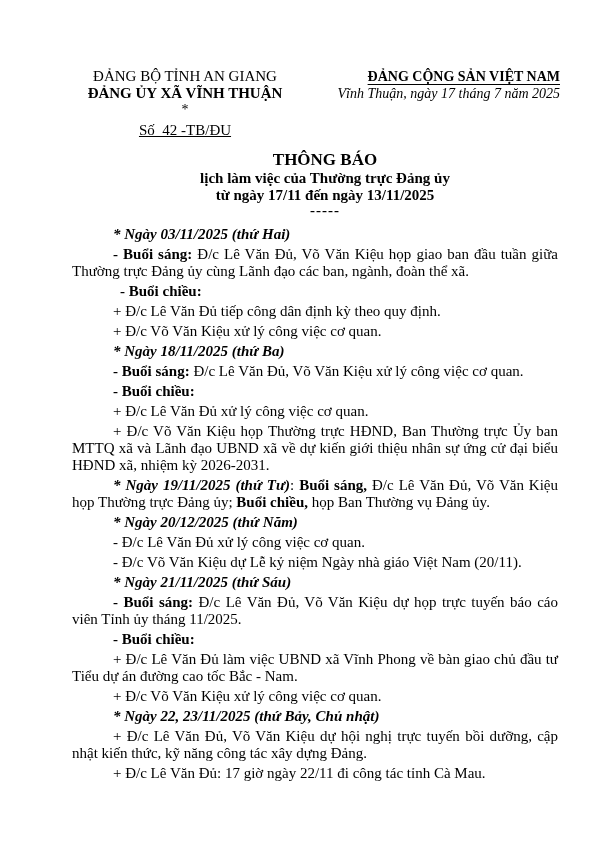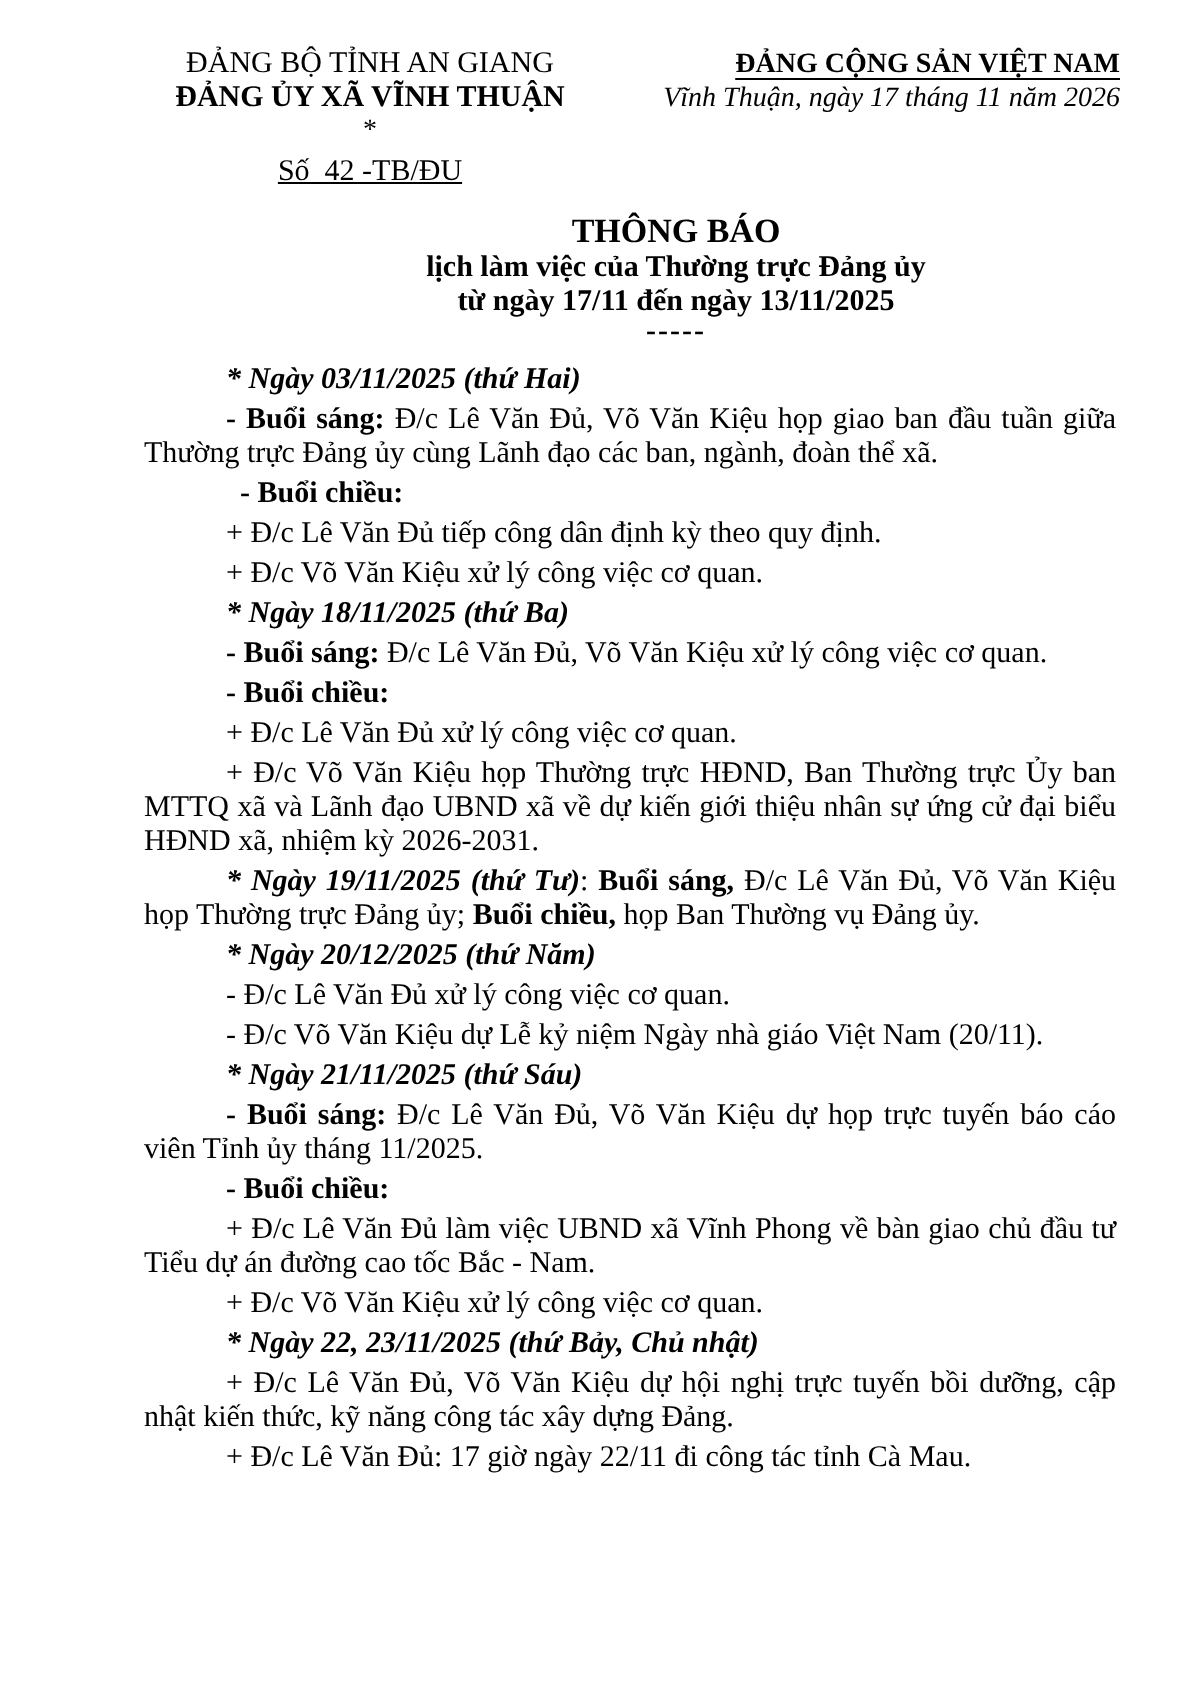--- a/index.html
+++ b/index.html
@@ -7,21 +7,21 @@
     position: relative;
     width: 600px;
     height: 848px;
     margin: 0 auto;
     background: #ffffff;
     color: #000000;
     font-family: "Liberation Serif", "DejaVu Serif", serif;
     overflow: hidden;
   }
   
-  .header { display: flex; padding-top: 24px; }
+  .header { display: flex; padding-top: 68px; }
   .h-left {
     width: 260px;
     margin-left: 55px;
     text-align: center;
     font-size: 15px;
     line-height: 17px;
   }
   .h-left .org-parent { font-weight: normal; }
   .h-left .org-name   { font-weight: bold; }
   .h-left .star       { line-height: 15px; font-size: 14px; }
@@ -37,21 +37,21 @@
     font-weight: bold;
     text-decoration: underline;
     text-underline-offset: 3px;
   }
   .h-right .place-date { font-style: italic; }
   
   .title-block {
     margin: 10px 42px 0 72px;
     text-align: center;
     position: relative;
-    left: 23px;
+    left: 10px;
   }
   .doc-title    { font-size: 17px; font-weight: bold; line-height: 21px; }
   .doc-subtitle { font-size: 15px; font-weight: bold; line-height: 17px; }
   .doc-divider  { font-size: 15px; font-weight: bold; line-height: 13px; letter-spacing: 1px; }
   
   .doc-body {
     margin: 9px 42px 0 72px;
     font-size: 15px;
     line-height: 17px;
     text-align: justify;
@@ -68,21 +68,21 @@
 
   <div class="header">
     <div class="h-left">
       <div class="org-parent">ĐẢNG BỘ TỈNH AN GIANG</div>
       <div class="org-name">ĐẢNG ỦY XÃ VĨNH THUẬN</div>
       <div class="star">*</div>
       <div class="doc-number">Số&nbsp; 42 -TB/ĐU</div>
     </div>
     <div class="h-right">
       <div class="party-name">ĐẢNG CỘNG SẢN VIỆT NAM</div>
-      <div class="place-date">Vĩnh Thuận, ngày 17 tháng 11 năm 2026</div>
+      <div class="place-date">Vĩnh Thuận, ngày 17 tháng 7 năm 2025</div>
     </div>
   </div>
 
   <div class="title-block">
     <div class="doc-title">THÔNG BÁO</div>
     <div class="doc-subtitle">lịch làm việc của Thường trực Đảng ủy</div>
     <div class="doc-subtitle">từ ngày 17/11 đến ngày 13/11/2025</div>
     <div class="doc-divider">-----</div>
   </div>
 

